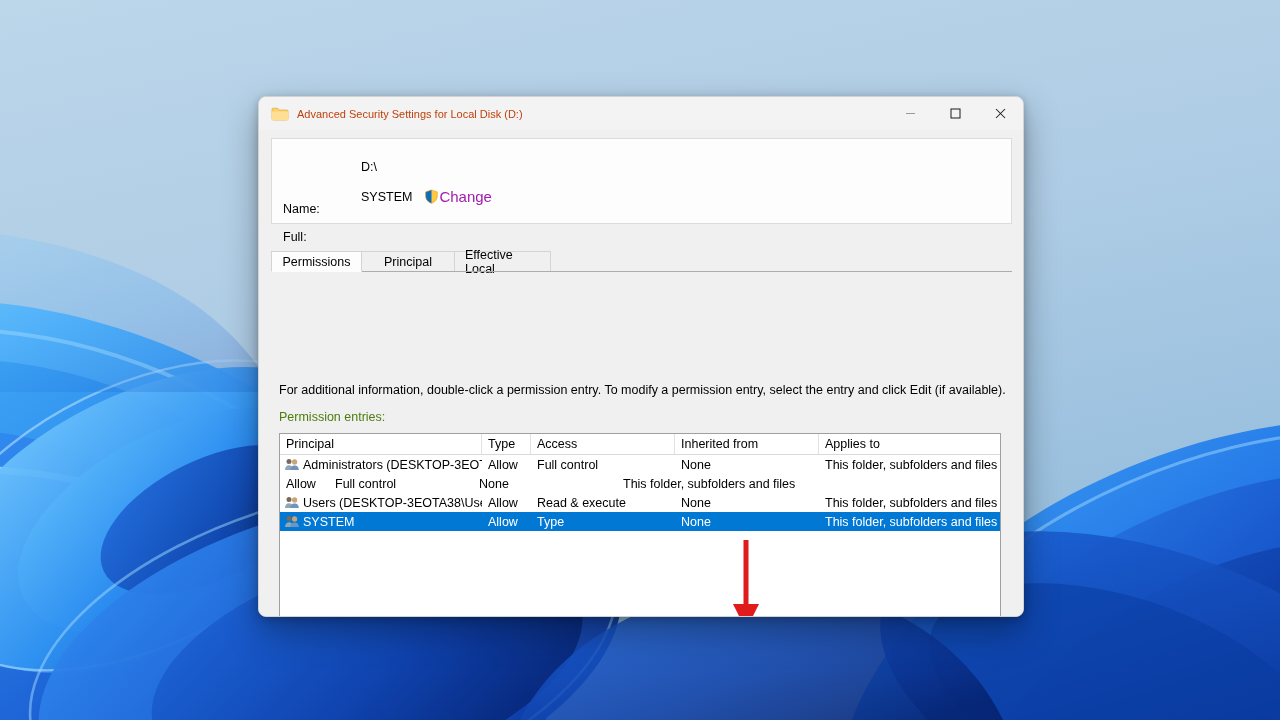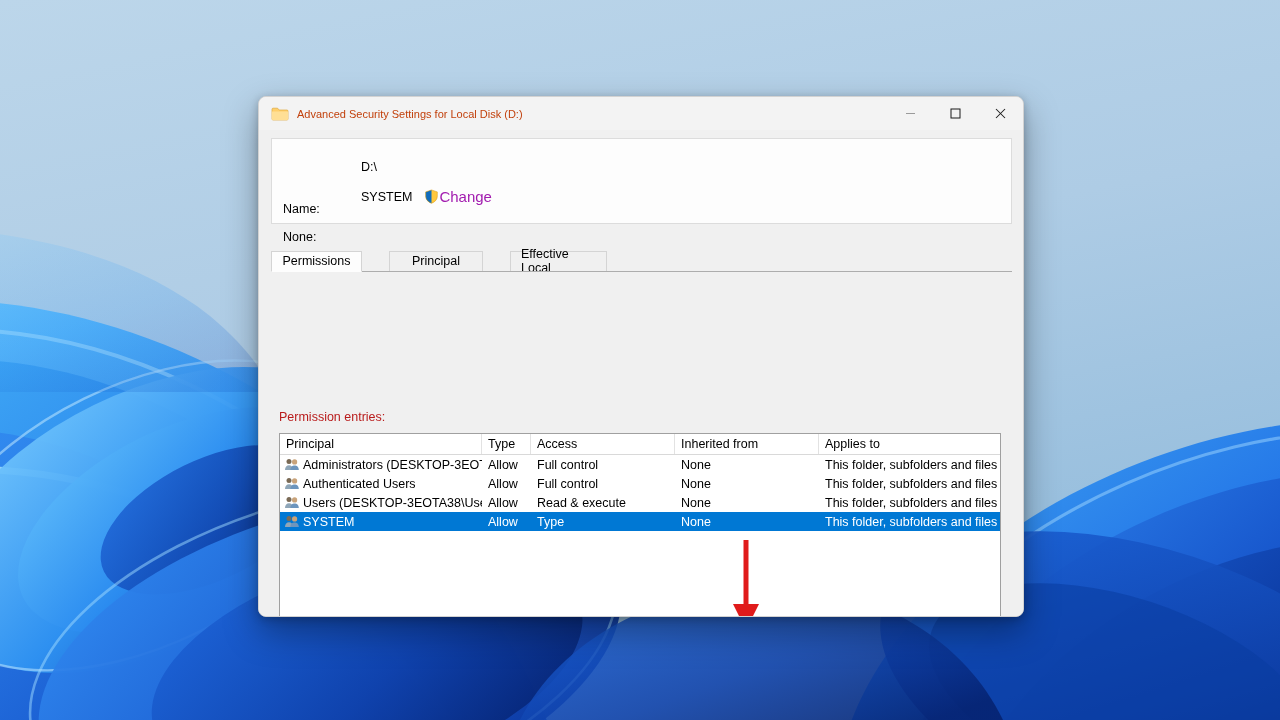--- a/index.html
+++ b/index.html
@@ -88,22 +88,21 @@
     font-size: 15px; color: #a21caf; 
     text-decoration: none; cursor: pointer;
   }
 
   
   #tabstrip {
     position: absolute;
     left: 12px; top: 120px;
     width: 741px; height: 22px;
     display: flex;
-    align-items: center;
-    gap: 28px;
+    align-items: flex-end;
   }
   .tab {
     height: 21px;
     display: flex; align-items: center; justify-content: center;
     font-size: 12.5px;
     color: #000;
     background: #f0f0f0;
     border: 1px solid #d4d4d4;
     border-bottom: 1px solid #adadad;
     box-sizing: border-box;
@@ -133,21 +132,21 @@
   
   #desc-text {
     position: absolute;
     left: 20px; top: 253px;
     font-size: 12.5px; color: #000;
     white-space: nowrap;
   }
   #entries-label {
     position: absolute;
     left: 20px; top: 280px;
-    font-size: 12.5px; color: #b91c1c;
+    font-size: 12.5px; color: #4d7c0f;
   }
 
   
   #listview {
     position: absolute;
     left: 20px; top: 303px;
     width: 722px; height: 192px;
     background: #ffffff;
     border: 1px solid #a0a0a0;
     box-sizing: border-box;
@@ -311,40 +310,41 @@
       </div>
     </div>
   </div>
 
   <div id="dialog-body">
 
     <div id="header-box">
       <div class="hdr-row hdr-label" id="row-name">Name:</div>
       <div class="hdr-row hdr-value" style="top:21px">D:\</div>
 
-      <div class="hdr-row hdr-label" id="row-owner">None:</div>
+      <div class="hdr-row hdr-label" id="row-owner">Full:</div>
       <div class="owner-wrap">
         <span class="owner-name">SYSTEM</span>
         <svg class="shield-icon" viewBox="0 0 16 16">
           <path d="M8 1 L14.2 3.1 L14.2 7.6 C14.2 11.4 11.4 14.1 8 15.2 C4.6 14.1 1.8 11.4 1.8 7.6 L1.8 3.1 Z" fill="#ffc83d"></path>
           <path d="M8 1 L1.8 3.1 L1.8 7.6 C1.8 11.4 4.6 14.1 8 15.2 Z" fill="#0f6cbd"></path>
           <path d="M8 1 L14.2 3.1 L14.2 7.6 C14.2 11.4 11.4 14.1 8 15.2 C4.6 14.1 1.8 11.4 1.8 7.6 L1.8 3.1 Z" fill="none" stroke="#d89b14" stroke-width="0.55"></path>
         </svg>
         <a class="change-link" href="#">Change</a>
       </div>
     </div>
 
     <div id="tabstrip">
       <div class="tab active" style="width:91px">Permissions</div>
       <div class="tab" style="width:94px">Principal</div>
       <div class="tab" style="width:97px">Effective Local</div>
     </div>
     <div id="tab-underline"></div>
     <div id="tab-underline-cover" style="left:12px; width:91px;"></div>
 
+    <div id="desc-text">For additional information, double-click a permission entry. To modify a permission entry, select the entry and click Edit (if available).</div>
     <div id="entries-label">Permission entries:</div>
 
     <div id="listview">
       <div id="list-header">
         <div class="col-head" style="width:202px">Principal</div>
         <div class="col-head" style="width:49px">Type</div>
         <div class="col-head" style="width:144px">Access</div>
         <div class="col-head" style="width:144px">Inherited from</div>
         <div class="col-head" style="width:181px">Applies to</div>
       </div>
@@ -359,29 +359,20 @@
           </svg>
           <span>Administrators (DESKTOP-3EOT...</span>
         </div>
         <div class="cell" style="width:49px">Allow</div>
         <div class="cell" style="width:144px">Full control</div>
         <div class="cell" style="width:144px">None</div>
         <div class="cell" style="width:181px">This folder, subfolders and files</div>
       </div>
 
       <div class="list-row">
-        <div class="cell principal" style="width:202px">
-          <svg class="users-icon" viewBox="0 0 16 15">
-            <circle cx="5" cy="4.4" r="2.5" fill="#7a6a55"></circle>
-            <path d="M1 13 C1 9.9 2.8 8.2 5 8.2 C7.2 8.2 9 9.9 9 13 Z" fill="#8fa6b8"></path>
-            <circle cx="10.6" cy="4.9" r="2.6" fill="#c9a37a"></circle>
-            <path d="M6.4 13 C6.4 9.7 8.4 8.4 10.6 8.4 C12.8 8.4 14.8 9.7 14.8 13 Z" fill="#6d95bd"></path>
-          </svg>
-          <span>Authenticated Users</span>
-        </div>
         <div class="cell" style="width:49px">Allow</div>
         <div class="cell" style="width:144px">Full control</div>
         <div class="cell" style="width:144px">None</div>
         <div class="cell" style="width:181px">This folder, subfolders and files</div>
       </div>
 
       <div class="list-row">
         <div class="cell principal" style="width:202px">
           <svg class="users-icon" viewBox="0 0 16 15">
             <circle cx="5" cy="4.4" r="2.5" fill="#7a6a55"></circle>

